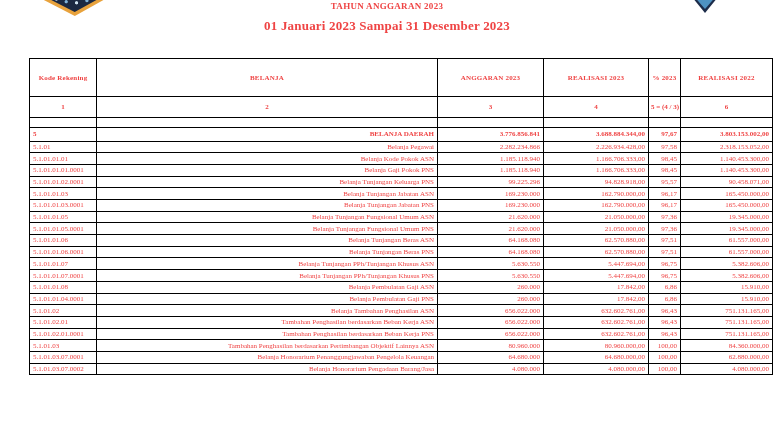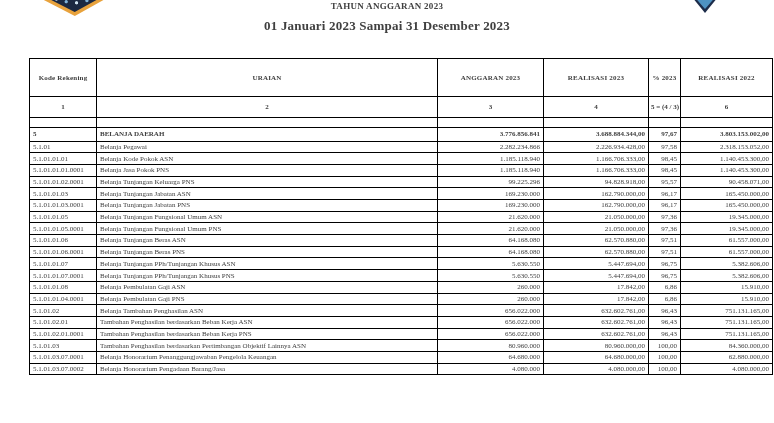--- a/index.html
+++ b/index.html
@@ -4,21 +4,21 @@
 <style>
   * { margin: 0; padding: 0; box-sizing: border-box; }
   html, body { background: #ffffff; }
   .page {
     position: relative;
     width: 774px;
     height: 423px;
     background: #ffffff;
     overflow: hidden;
     font-family: "Liberation Serif", "DejaVu Serif", serif;
-    color: #404040;
+    color: #ef4444;
   }
 
   
   .doc-title {
     position: absolute;
     top: 1px; left: 0; width: 774px;
     text-align: center;
     font-weight: bold;
     font-size: 9px;
     letter-spacing: 0.3px;
@@ -90,21 +90,21 @@
   .num-row th { height: 21px; font-size: 6.5px; white-space: normal; line-height: 1.25; padding: 0 2px; }
   .spacer-row td { height: 10px; }
   .report tbody td {
     font-size: 7px;
     height: 11.7px;
     white-space: nowrap;
     padding: 0 3px;
   }
   .report tbody tr.bold td { font-weight: bold; height: 13.6px; }
   .c-kode { text-align: left; padding-left: 3px; }
-  .c-uraian { text-align: left; padding-left: 5px; }
+  .c-uraian { text-align: right; padding-left: 5px; }
   .c-num { text-align: right; padding-right: 4px; }
 </style>
 </head>
 <body>
 
 <div class="page">
 
   <div class="logo-left">
     <div class="shield-outer"></div>
     <div class="shield-inner"></div>
@@ -123,21 +123,21 @@
       <col style="width:67px">
       <col style="width:341px">
       <col style="width:106px">
       <col style="width:105px">
       <col style="width:32px">
       <col style="width:92px">
     </colgroup>
     <thead>
       <tr class="head-row">
         <th>Kode Rekening</th>
-        <th>URAIAN</th>
+        <th>BELANJA</th>
         <th>ANGGARAN 2023</th>
         <th>REALISASI 2023</th>
         <th>% 2023</th>
         <th>REALISASI 2022</th>
       </tr>
       <tr class="num-row">
         <th>1</th>
         <th>2</th>
         <th>3</th>
         <th>4</th>
@@ -173,21 +173,21 @@
         <tr>
     <td class="c-kode">5.1.01.01.01</td>
     <td class="c-uraian">Belanja Kode Pokok ASN</td>
     <td class="c-num">1.185.118.940</td>
     <td class="c-num">1.166.706.333,00</td>
     <td class="c-num">98,45</td>
     <td class="c-num">1.140.453.300,00</td>
   </tr>
         <tr>
     <td class="c-kode">5.1.01.01.01.0001</td>
-    <td class="c-uraian">Belanja Jasa Pokok PNS</td>
+    <td class="c-uraian">Belanja Gaji Pokok PNS</td>
     <td class="c-num">1.185.118.940</td>
     <td class="c-num">1.166.706.333,00</td>
     <td class="c-num">98,45</td>
     <td class="c-num">1.140.453.300,00</td>
   </tr>
         <tr>
     <td class="c-kode">5.1.01.01.02.0001</td>
     <td class="c-uraian">Belanja Tunjangan Keluarga PNS</td>
     <td class="c-num">99.225.296</td>
     <td class="c-num">94.828.918,00</td>

